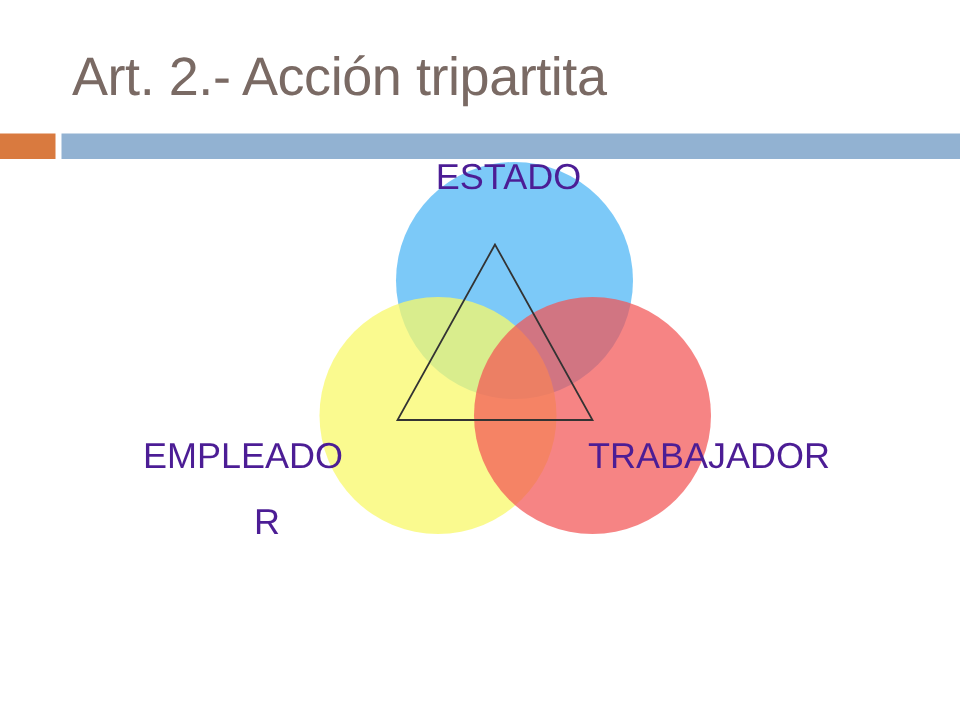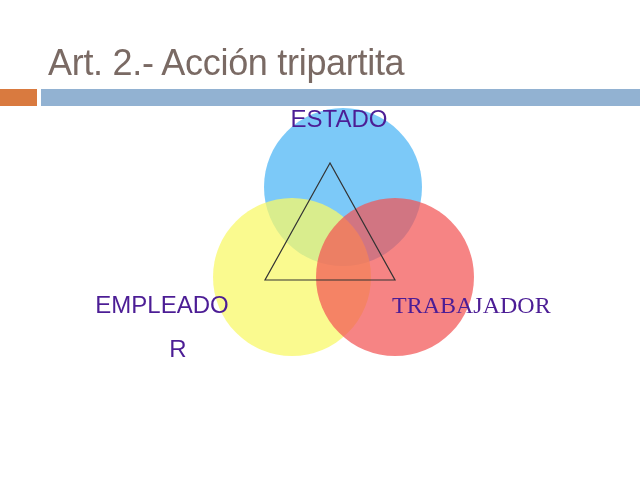--- a/index.html
+++ b/index.html
@@ -1,17 +1,17 @@
 <!DOCTYPE html>
 <html><head>
 <meta charset="utf-8">
 <style>
   html,body{margin:0;padding:0;background:#ffffff;}
   body{width:640px;height:479px;position:relative;overflow:hidden;font-family:"Liberation Sans",sans-serif;}
-  .title{position:absolute;left:48px;top:30px;font-size:36px;color:#7a6a64;letter-spacing:-0.3px;margin-top:12px;}
+  .title{position:absolute;left:48px;top:30px;font-size:36px;color:#7a6a64;letter-spacing:-0.3px;}
   .bar-orange{position:absolute;left:0;top:89px;width:37px;height:17px;background:#d97a3f;}
   .bar-blue{position:absolute;left:41px;top:89px;width:599px;height:17px;background:#92b2d2;}
   svg.diagram{position:absolute;left:0;top:0;}
   .lbl{position:absolute;font-size:24px;color:#4c1d95;line-height:38px;text-align:center;}
 </style>
 </head>
 <body>
 
 <div class="title">Art. 2.- Acción tripartita</div>
 <div class="bar-orange"></div>
@@ -20,13 +20,13 @@
 <svg class="diagram" width="640" height="479">
   <circle cx="343" cy="187" r="79" fill="#6ec3f7" fill-opacity="0.9"></circle>
   <circle cx="292" cy="277" r="79" fill="#f8f86a" fill-opacity="0.75"></circle>
   <circle cx="395" cy="277" r="79" fill="#f25555" fill-opacity="0.72"></circle>
   <polygon points="330,163 265,280 395,280" fill="none" stroke="#333" stroke-width="1.2"></polygon>
 </svg>
 
 <div class="lbl" style="left:262px;top:100px;width:154px;">ESTADO</div>
 <div class="lbl" style="left:62px;top:286px;width:200px;">EMPLEADO</div>
 <div class="lbl" style="left:78px;top:330px;width:200px;">R</div>
-<div class="lbl" style="left:392px;top:286px;width:248px;text-align:left;font-family:Liberation Serif, serif;">TRABAJADOR</div>
+<div class="lbl" style="left:392px;top:286px;width:248px;text-align:left;">TRABAJADOR</div>
 
 </body></html>

